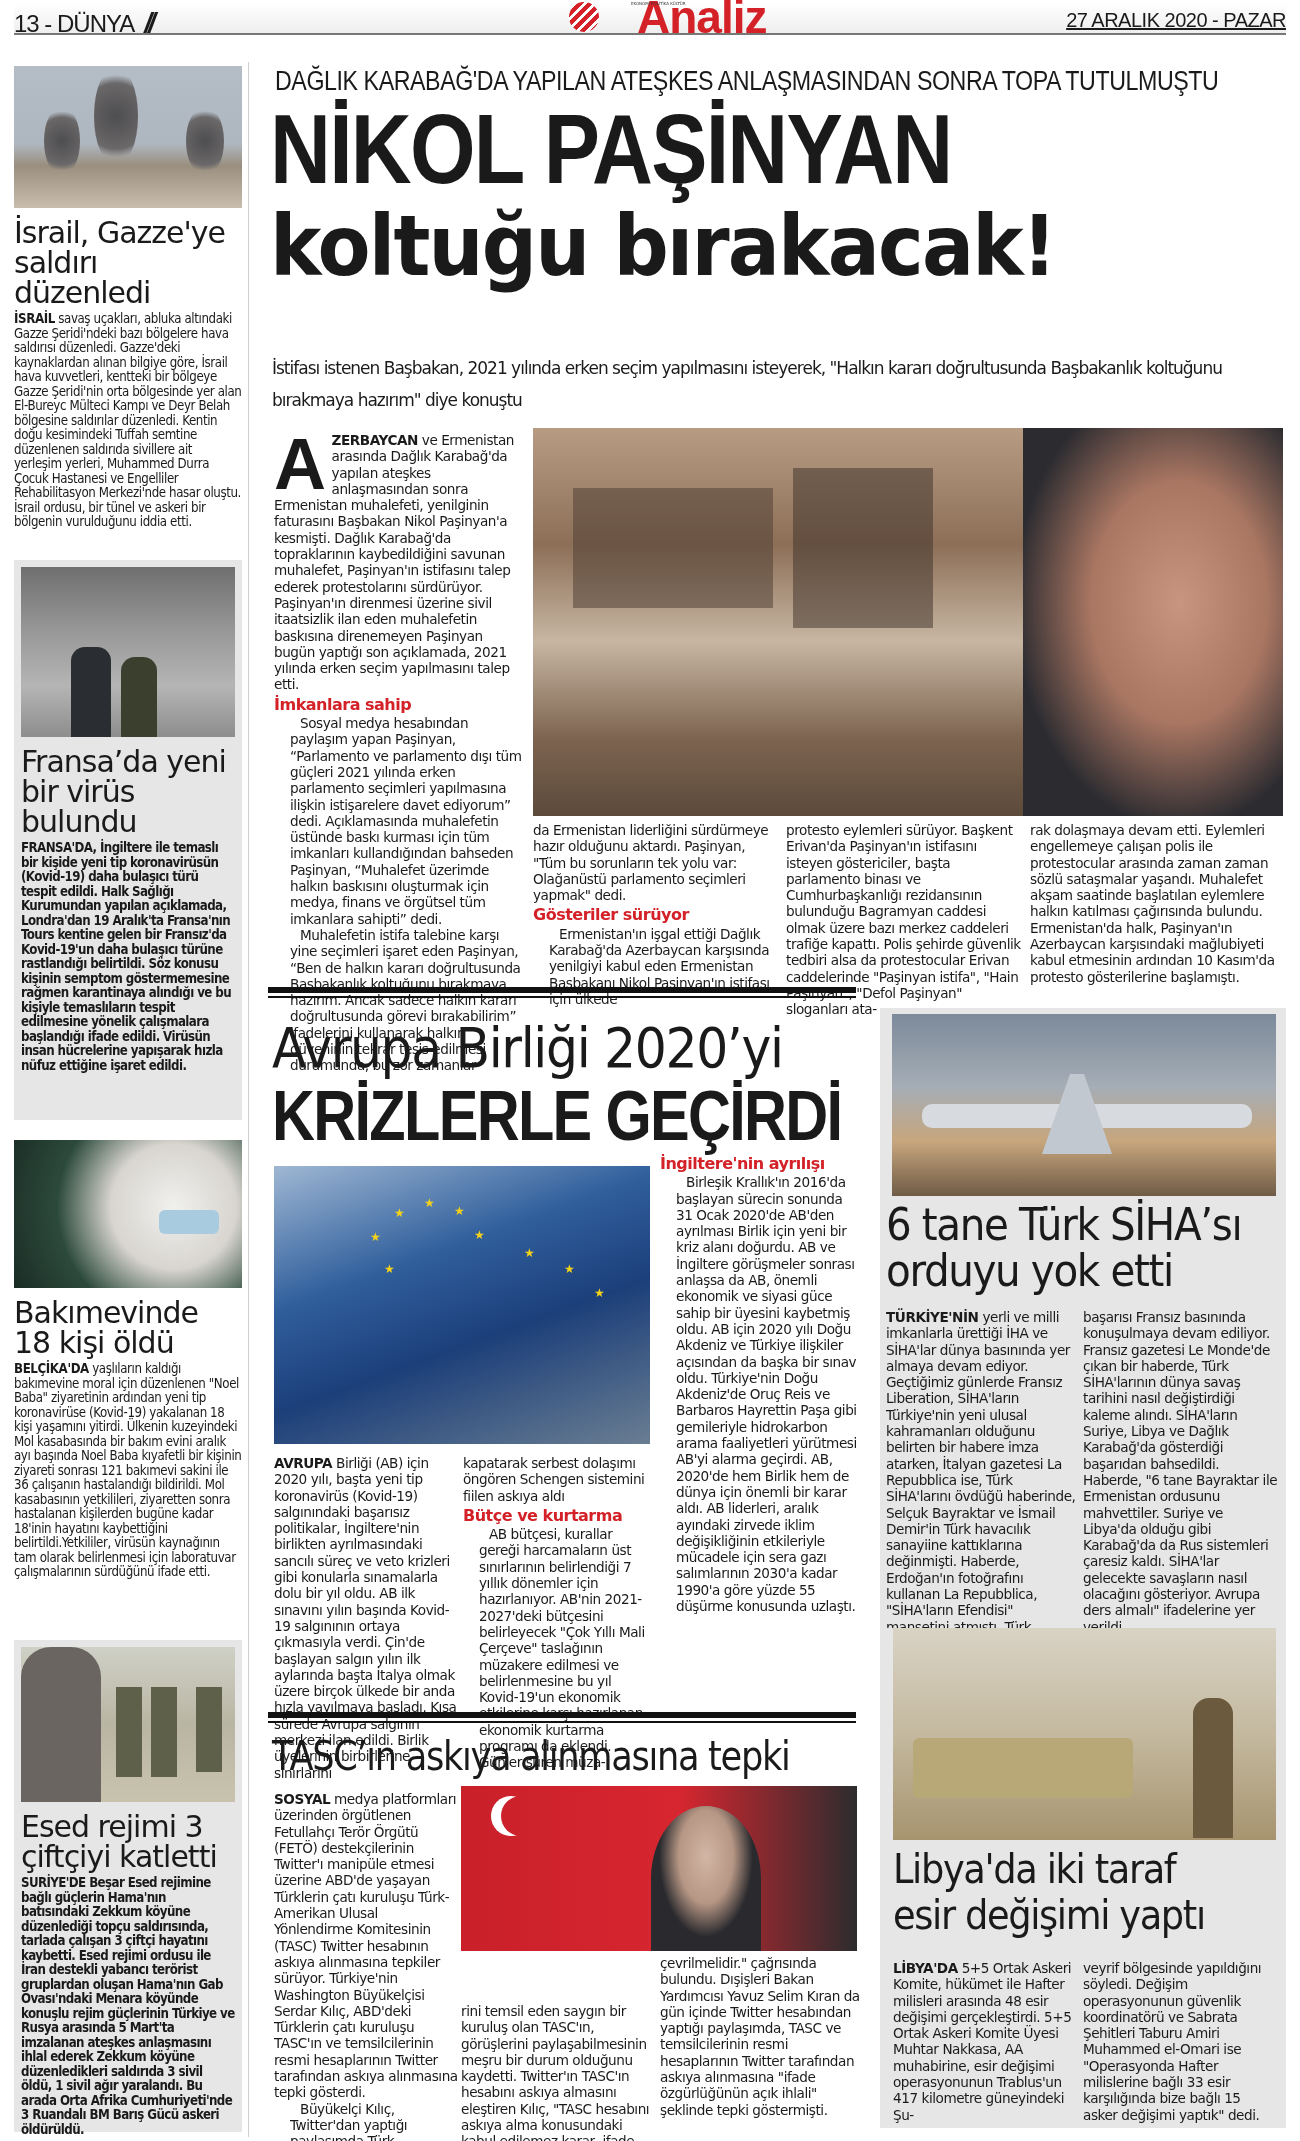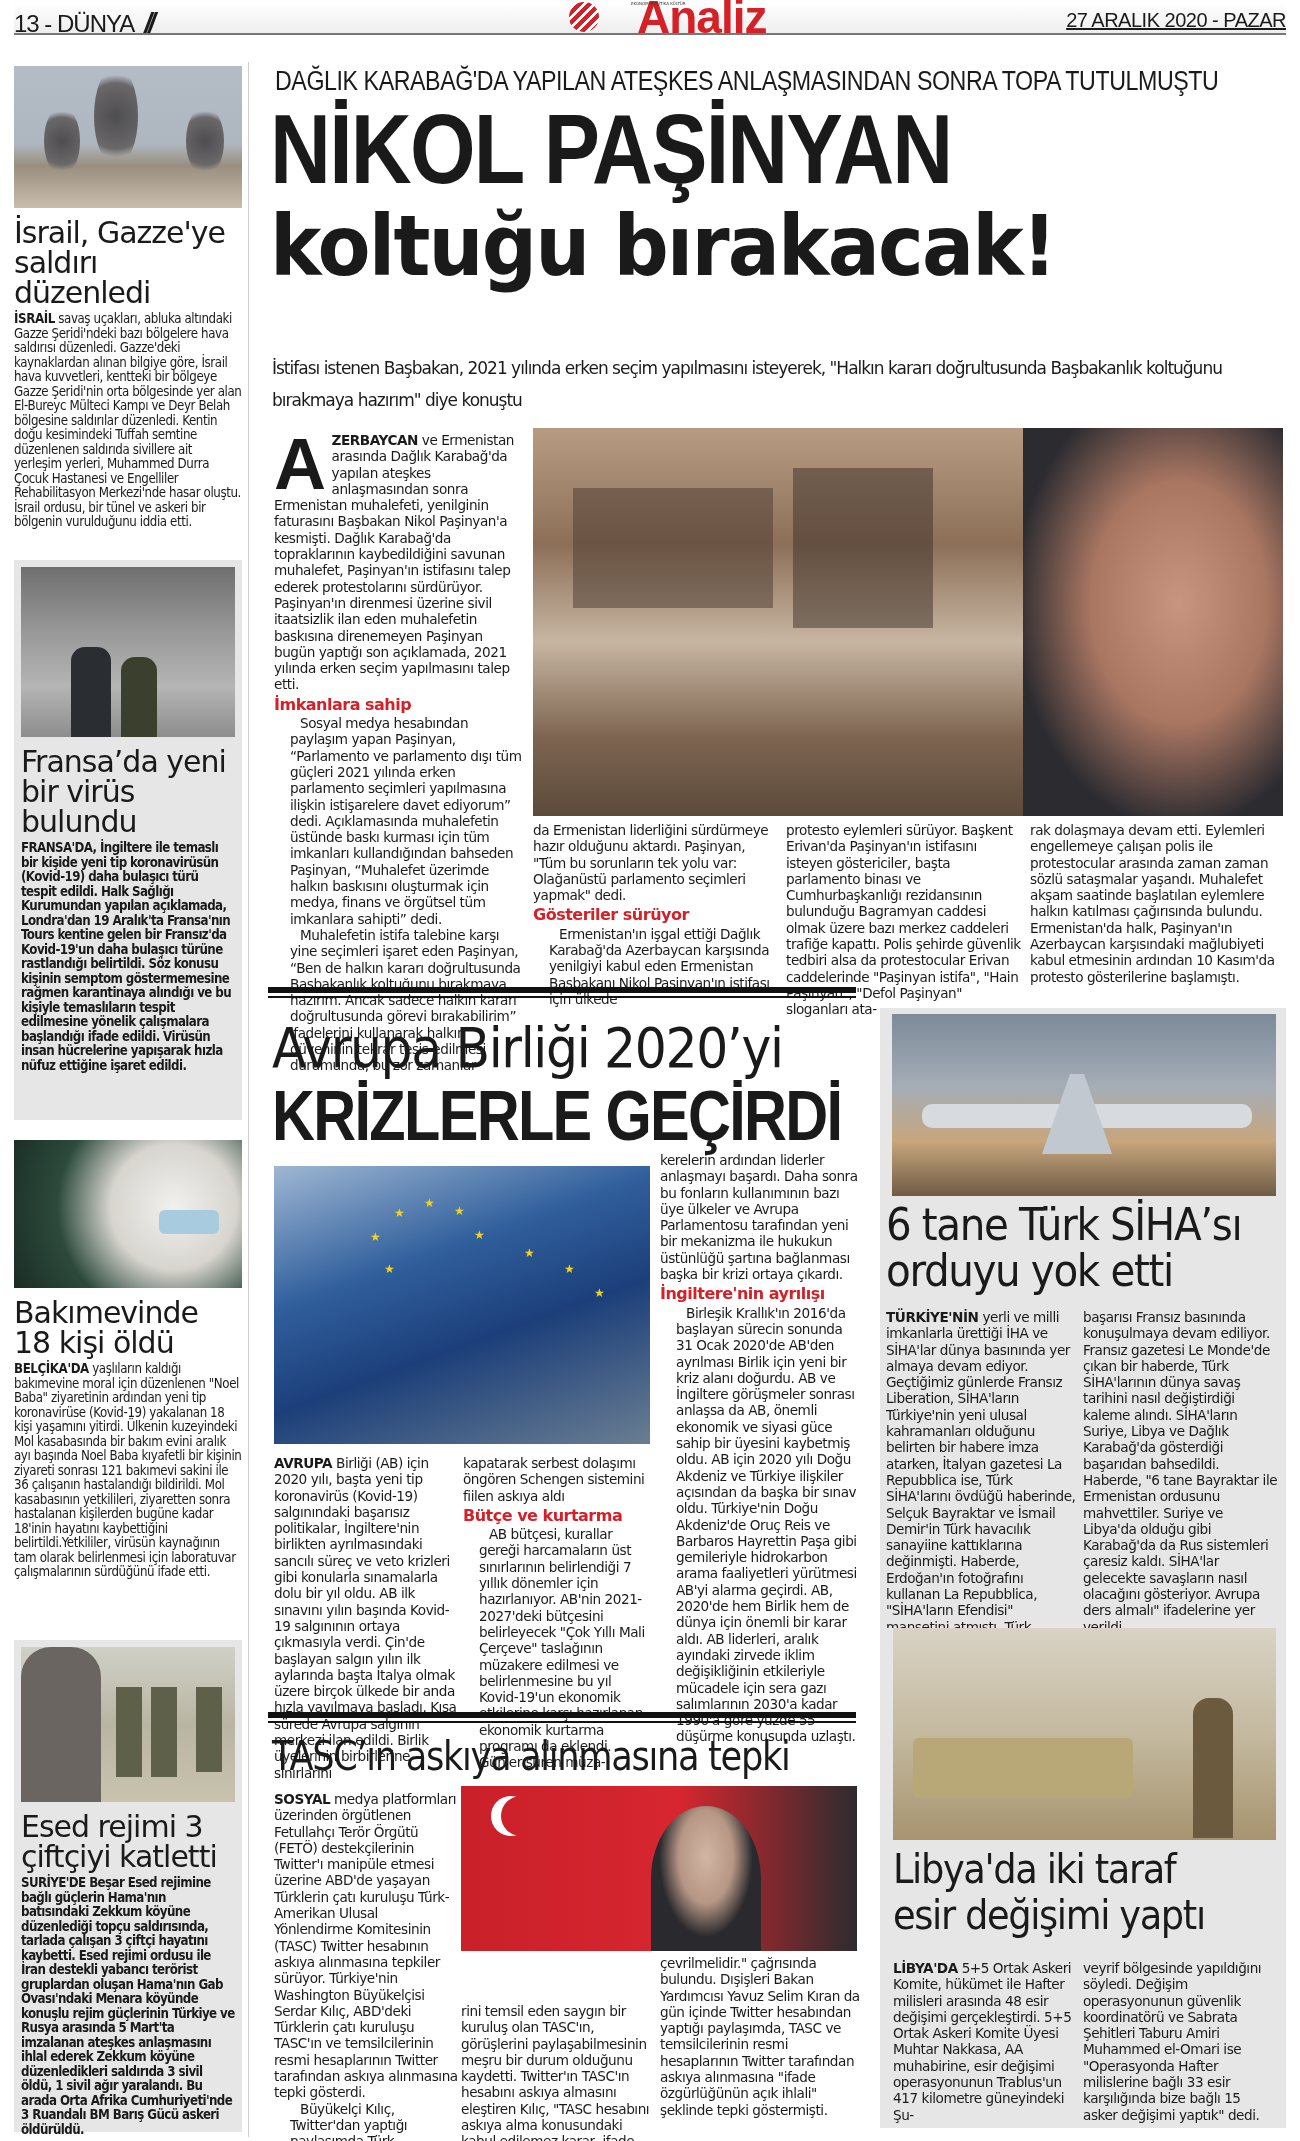--- a/index.html
+++ b/index.html
@@ -175,21 +175,20 @@
 </div>
 <div class="abs col" style="left:274px;top:1455px;width:188px;">
   <p><span class="lead">AVRUPA</span><span> Birliği (AB) için 2020 yılı, başta yeni tip koronavirüs (Kovid-19) salgınındaki başarısız politikalar, İngiltere'nin birlikten ayrılmasındaki sancılı süreç ve veto krizleri gibi konularla sınamalarla dolu bir yıl oldu. AB ilk sınavını yılın başında Kovid-19 salgınının ortaya çıkmasıyla verdi. Çin'de başlayan salgın yılın ilk aylarında başta İtalya olmak üzere birçok ülkede bir anda hızla yayılmaya başladı. Kısa sürede Avrupa salgının merkezi ilan edildi. Birlik üyelerinin birbirlerine sınırlarını</span></p>
 </div>
 <div class="abs col" style="left:463px;top:1455px;width:190px;">
   <p>kapatarak serbest dolaşımı öngören Schengen sistemini fiilen askıya aldı</p>
   <div class="subh">Bütçe ve kurtarma</div>
   <p class="indent">AB bütçesi, kurallar gereği harcamaların üst sınırlarının belirlendiği  7 yıllık dönemler için hazırlanıyor. AB'nin 2021-2027'deki bütçesini belirleyecek "Çok Yıllı Mali Çerçeve" taslağının müzakere edilmesi ve belirlenmesine bu yıl Kovid-19'un ekonomik etkilerine karşı hazırlanan ekonomik kurtarma programı da eklendi.  Günler süren müza-</p>
 </div>
 <div class="abs col" style="left:660px;top:1152px;width:200px;">
-  <p>kerelerin ardından liderler anlaşmayı başardı. Daha sonra bu fonların kullanımının bazı üye ülkeler ve Avrupa Parlamentosu tarafından yeni bir mekanizma ile hukukun üstünlüğü şartına bağlanması başka bir krizi ortaya çıkardı.</p>
   <div class="subh">İngiltere'nin ayrılışı</div>
   <p class="indent">Birleşik Krallık'ın 2016'da başlayan sürecin sonunda 31 Ocak 2020'de AB'den ayrılması Birlik için yeni bir kriz alanı doğurdu. AB ve İngiltere görüşmeler sonrası anlaşsa da AB, önemli ekonomik ve siyasi güce sahip bir üyesini kaybetmiş oldu. AB için 2020 yılı Doğu Akdeniz ve Türkiye ilişkiler açısından da başka bir sınav oldu. Türkiye'nin Doğu Akdeniz'de Oruç Reis ve Barbaros Hayrettin Paşa gibi gemileriyle hidrokarbon arama faaliyetleri yürütmesi AB'yi alarma geçirdi. AB, 2020'de hem Birlik hem de dünya için önemli bir karar aldı. AB liderleri, aralık ayındaki zirvede iklim değişikliğinin etkileriyle mücadele için sera gazı salımlarının 2030'a kadar 1990'a göre yüzde 55 düşürme konusunda uzlaştı.</p>
 </div>
 
 <div class="abs" style="left:268px;top:1712px;width:588px;">
   <div class="rule-thick"></div>
     <div class="rule-thin"></div>
 </div>
 
 <div class="abs siha-box"></div>

